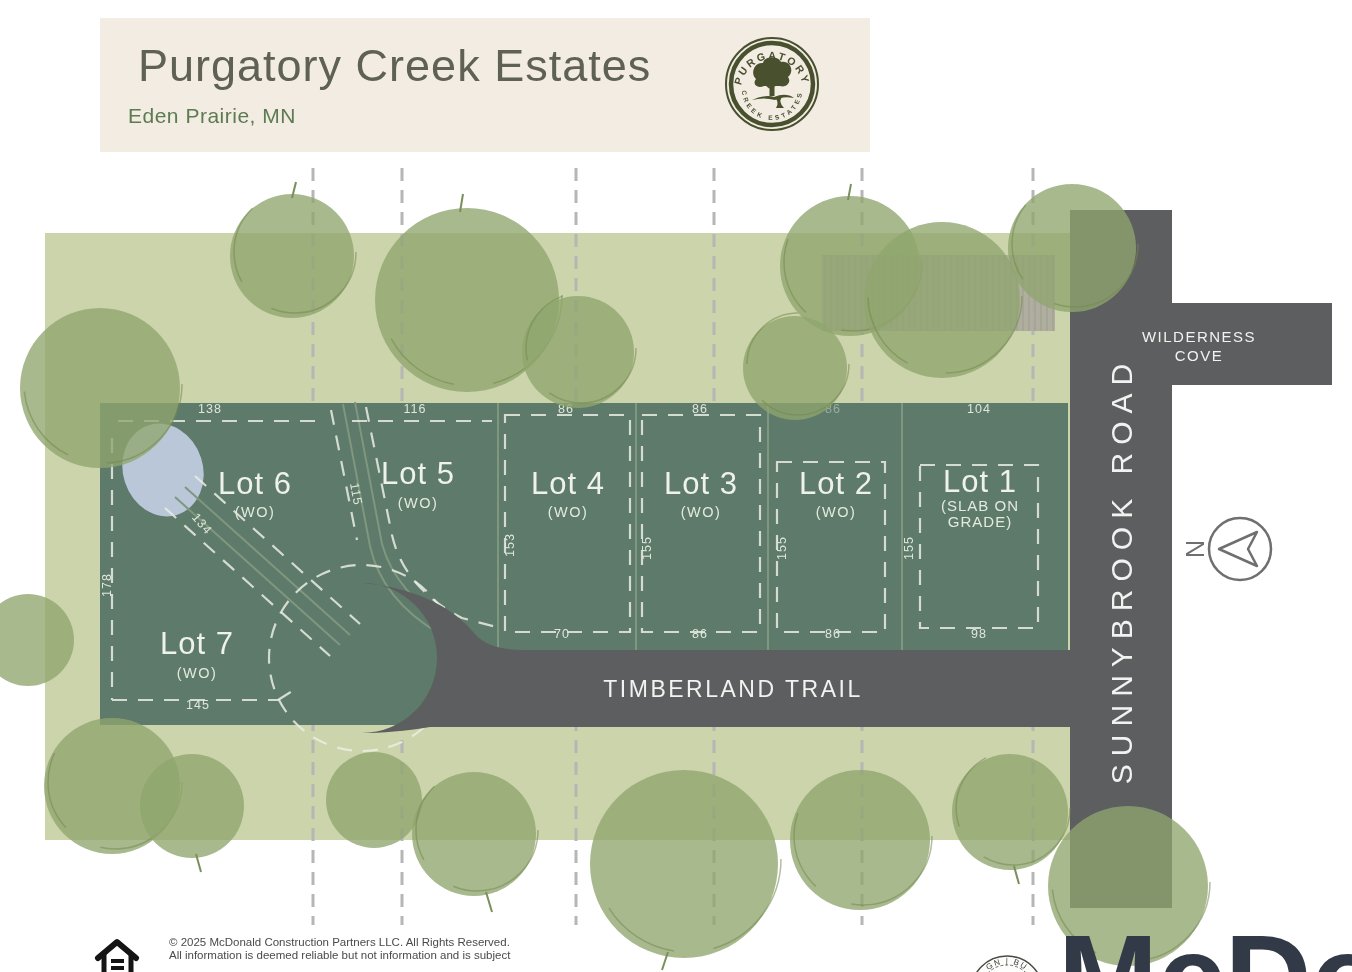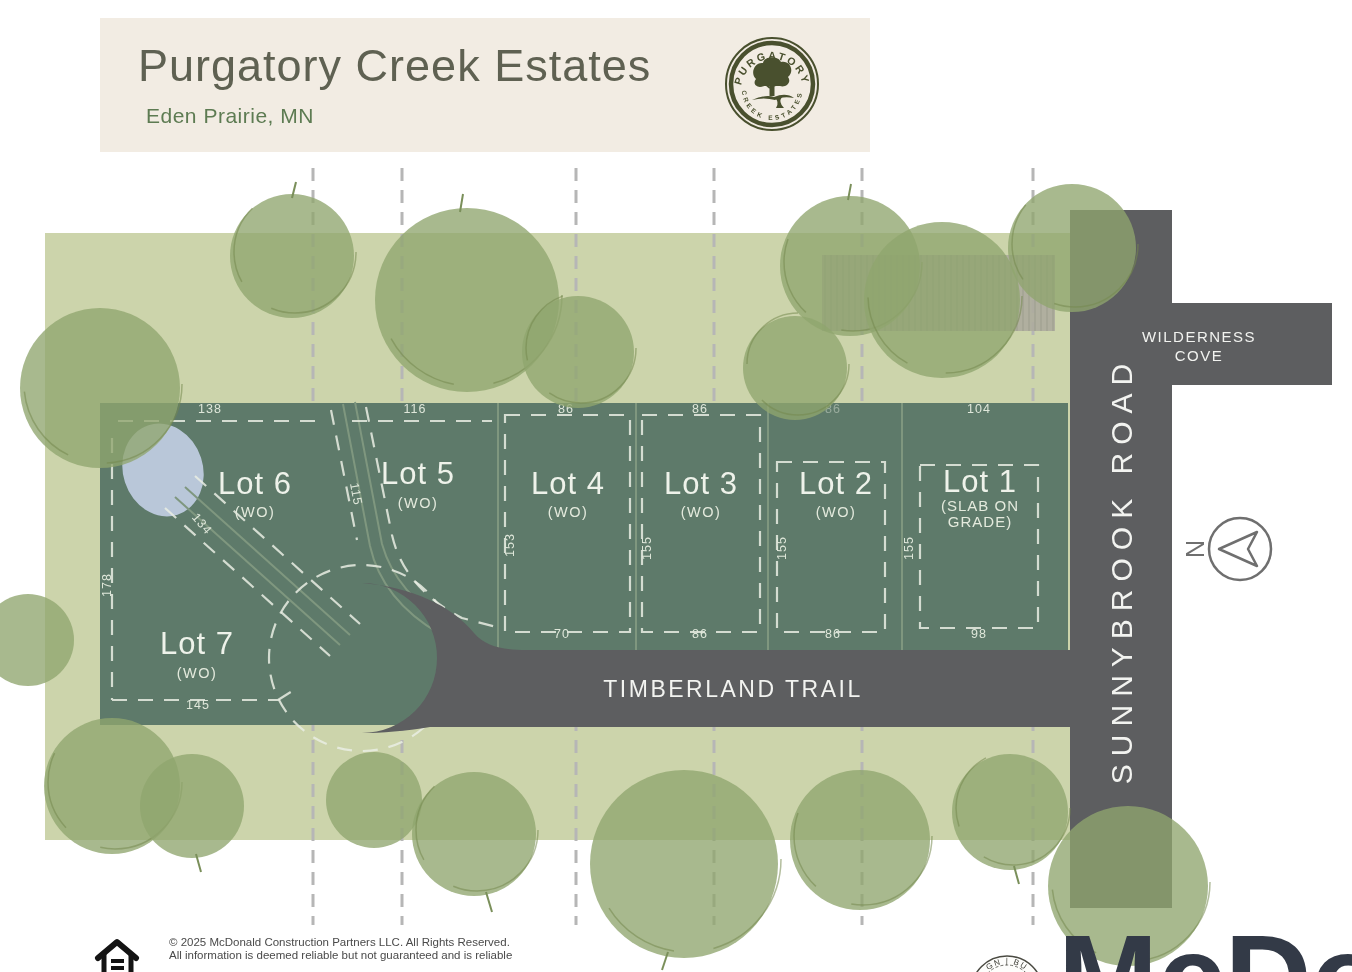--- a/index.html
+++ b/index.html
@@ -1,21 +1,21 @@
 <!DOCTYPE html>
 <html><head>
 <meta charset="utf-8">
 <style>
   html,body{margin:0;padding:0;background:#ffffff;}
   #page{position:relative;width:1352px;height:972px;background:#ffffff;overflow:hidden;
         font-family:"Liberation Sans",sans-serif;}
   
   #header{position:absolute;left:100px;top:18px;width:770px;height:134px;background:#f2ece3;}
   #title{position:absolute;left:30px;top:22px;font-size:45px;font-weight:400;color:#5f6152;letter-spacing:1px;margin-left:8px;}
-  #subtitle{position:absolute;left:46px;top:86px;font-size:21px;font-weight:500;color:#5d7b52;letter-spacing:.5px;}
+  #subtitle{position:absolute;left:28px;top:86px;font-size:21px;font-weight:500;color:#5d7b52;letter-spacing:.5px;}
   #logo{position:absolute;left:623px;top:17px;}
   
   #footer-text{position:absolute;left:140px;top:936px;font-size:11.5px;line-height:13px;color:#4a4a4a;margin-left:29px;}
   #brand{position:absolute;left:1058px;top:908px;font-size:120px;font-weight:700;color:#333a47;white-space:nowrap;}
   
   svg text{font-family:"Liberation Sans",sans-serif;}
   .lotname{font-size:31px;font-weight:500;fill:#eef2ea;letter-spacing:1px;text-anchor:middle;}
   .lottype{font-size:14.5px;font-weight:400;fill:#e4eadd;letter-spacing:1.5px;text-anchor:middle;}
   .lottype2{font-size:15px;font-weight:400;fill:#e4eadd;letter-spacing:1px;text-anchor:middle;}
   .dim{font-size:12.5px;fill:#dfe7da;letter-spacing:1px;text-anchor:middle;}
@@ -218,17 +218,17 @@
         <rect x="-2.5" y="-2" width="5" height="14"></rect>
         <path d="M-2 4 L-9 -2 M2 2 L9 -3" stroke="#49502e" stroke-width="2" fill="none"></path>
         <path d="M-20 16 Q-6 10 2 13 Q14 8 22 14 Q10 12 3 16 Q-8 13 -20 16 Z"></path>
         <path d="M2 13 Q8 18 4 24 L12 24 Q6 18 10 13 Z"></path>
       </g>
     </svg>
   </div>
 
   <div id="footer-text">
     <div>© 2025 McDonald Construction Partners LLC. All Rights Reserved.</div>
-    <div>All information is deemed reliable but not guaranteed and is reliable</div>
+    <div>All information is deemed reliable but not information and is subject</div>
   </div>
   <div id="brand">McDonald</div>
 
 </div>
 
 </body></html>

